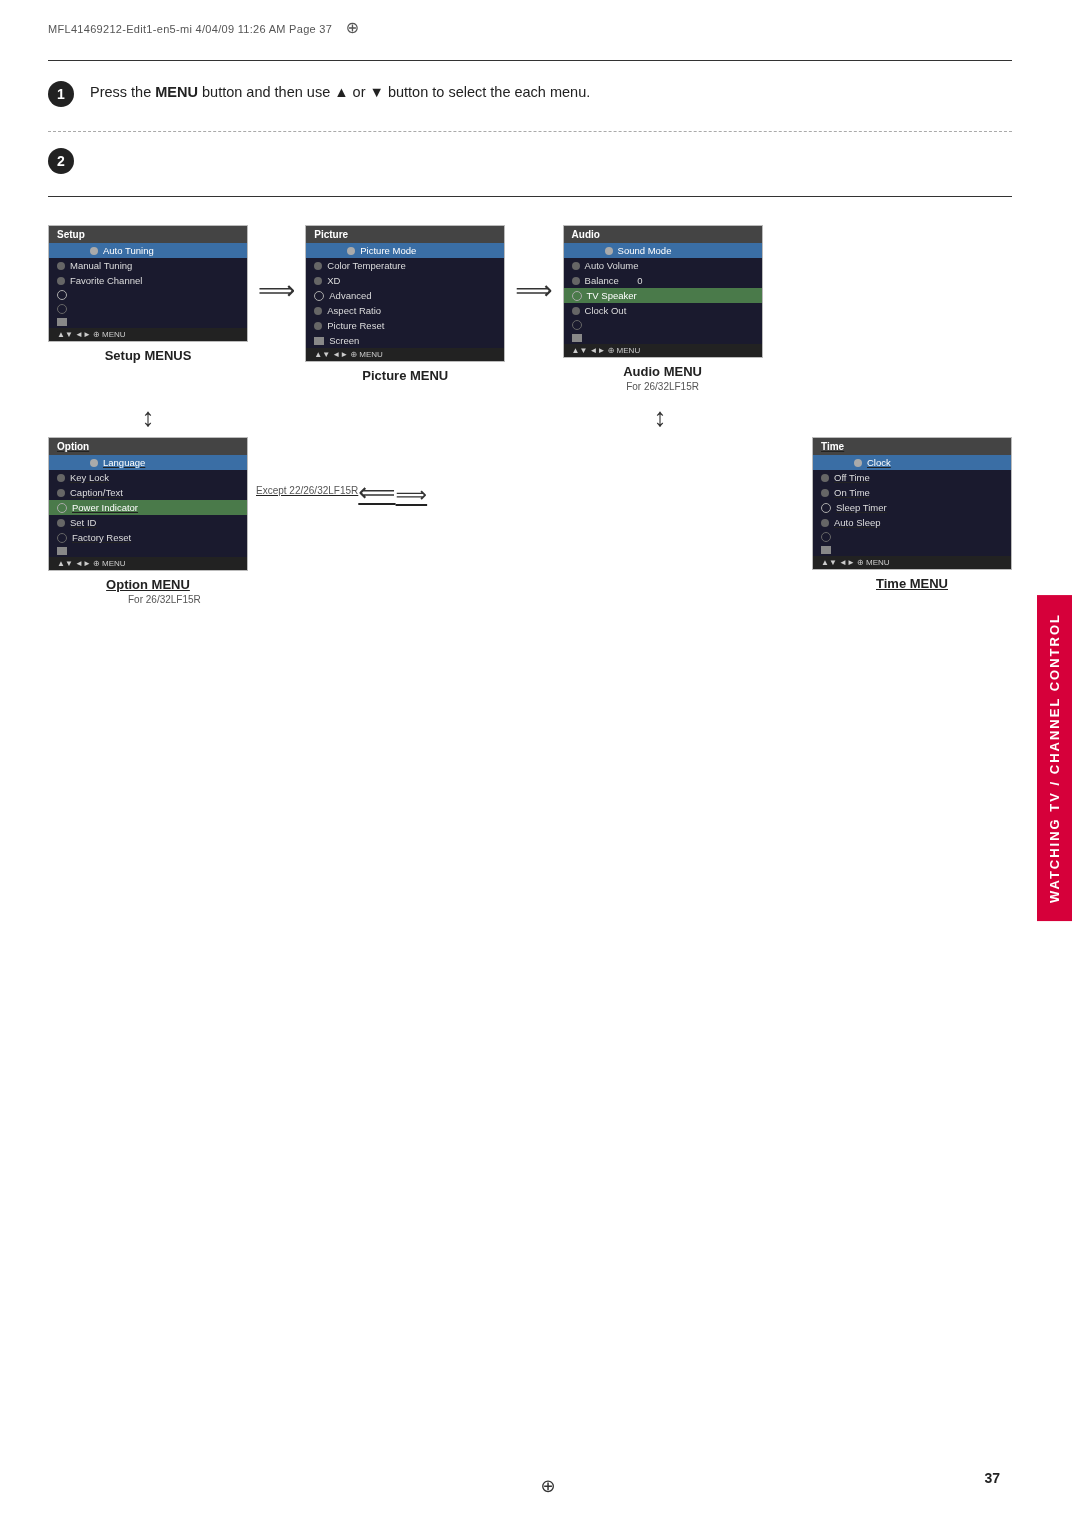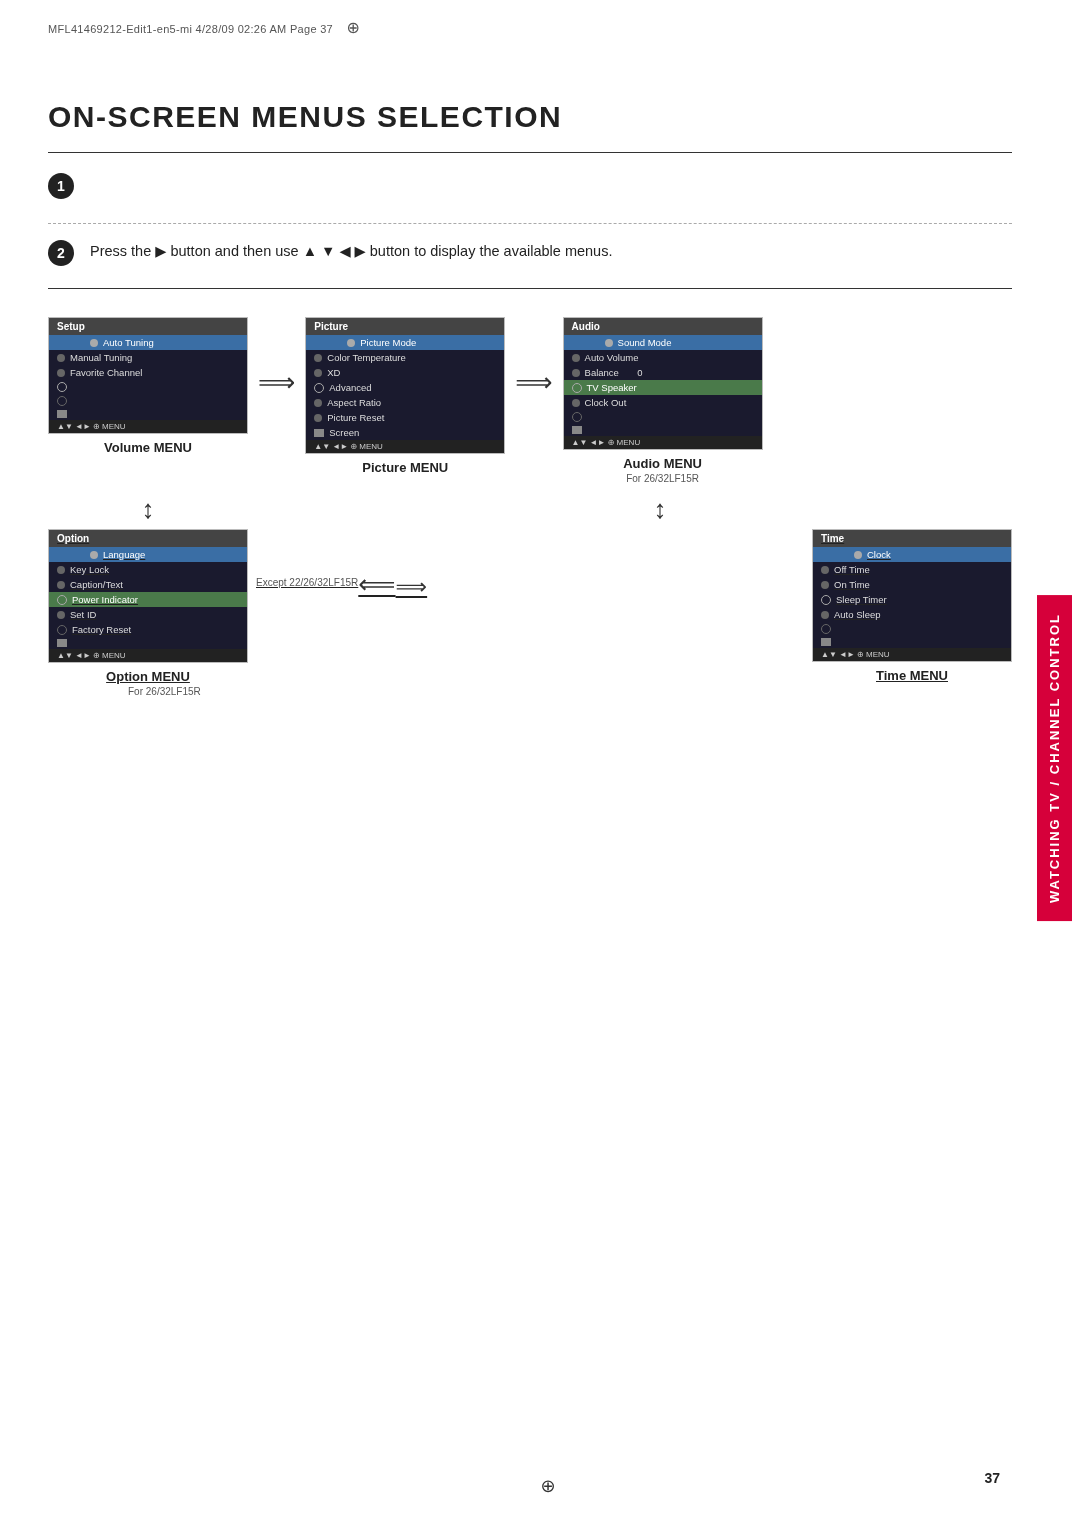--- a/index.html
+++ b/index.html
@@ -256,46 +256,45 @@
       align-items: center;
       justify-content: center;
       color: #333;
       font-size: 18px;
     }
   </style>
 </head>
 <body>
 
 <div class="page-header">
-  <span>MFL41469212-Edit1-en5-mi   4/28/09 02:26 AM   Page 37</span>
+  <span>MFL41469212-Edit1-en5-mi   4/04/09 11:26 AM   Page 37</span>
   &nbsp;&nbsp;&nbsp;<span style="font-size:16px;">⊕</span>
 </div>
 
 <div class="sidebar-right">
   <div class="sidebar-tab">WATCHING TV / CHANNEL CONTROL</div>
 </div>
 
 <div class="main-content">
 
-  <h1 class="page-title">ON-SCREEN MENUS SELECTION</h1>
 
 
   <hr class="hr-solid">
 
   <div class="step-row">
     <div class="step-badge">1</div>
+    <div class="step-text">
+      Press the <strong>MENU</strong> button and then use ▲ or ▼ button to select the each menu.
+    </div>
   </div>
 
   <hr class="hr-dashed">
 
   <div class="step-row">
     <div class="step-badge">2</div>
-    <div class="step-text">
-      Press the ▶ button and then use ▲ ▼ ◀ ▶ button to display the available menus.
-    </div>
   </div>
 
   <hr class="hr-solid" style="margin-top:12px;">
 
   <div class="diagrams-section">
 
     <div class="menus-row">
 
       <div class="menu-block">
         <div class="menu-img">
@@ -319,21 +318,21 @@
           <div class="menu-item-row">
             <div class="menu-icon-face" style="border-color:#666;"></div>
             <span></span>
           </div>
           <div class="menu-item-row">
             <div class="menu-icon-small"></div>
             <span></span>
           </div>
           <div class="menu-footer">▲▼ ◄► ⊕ MENU</div>
         </div>
-        <div class="menu-label">Volume MENU</div>
+        <div class="menu-label">Setup MENUS</div>
       </div>
 
       <div class="arrow-connector">⟹</div>
 
       <div class="menu-block">
         <div class="menu-img">
           <div class="menu-img-header">Picture</div>
           <div class="menu-item-row highlighted">
             <div class="menu-icon-dot"></div>
             <span>Picture Mode</span>

